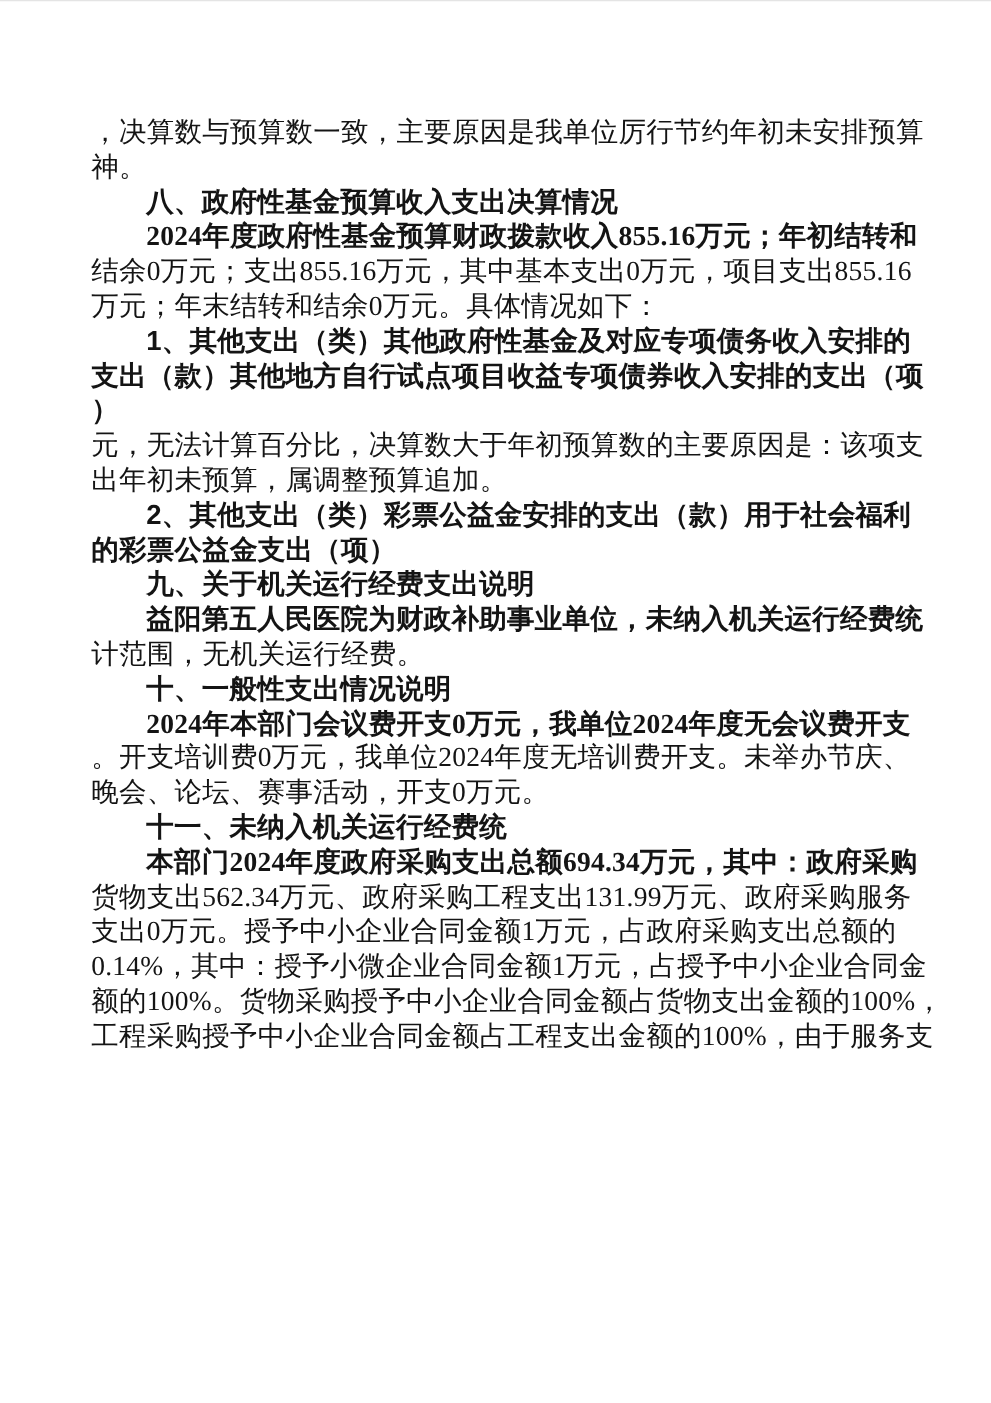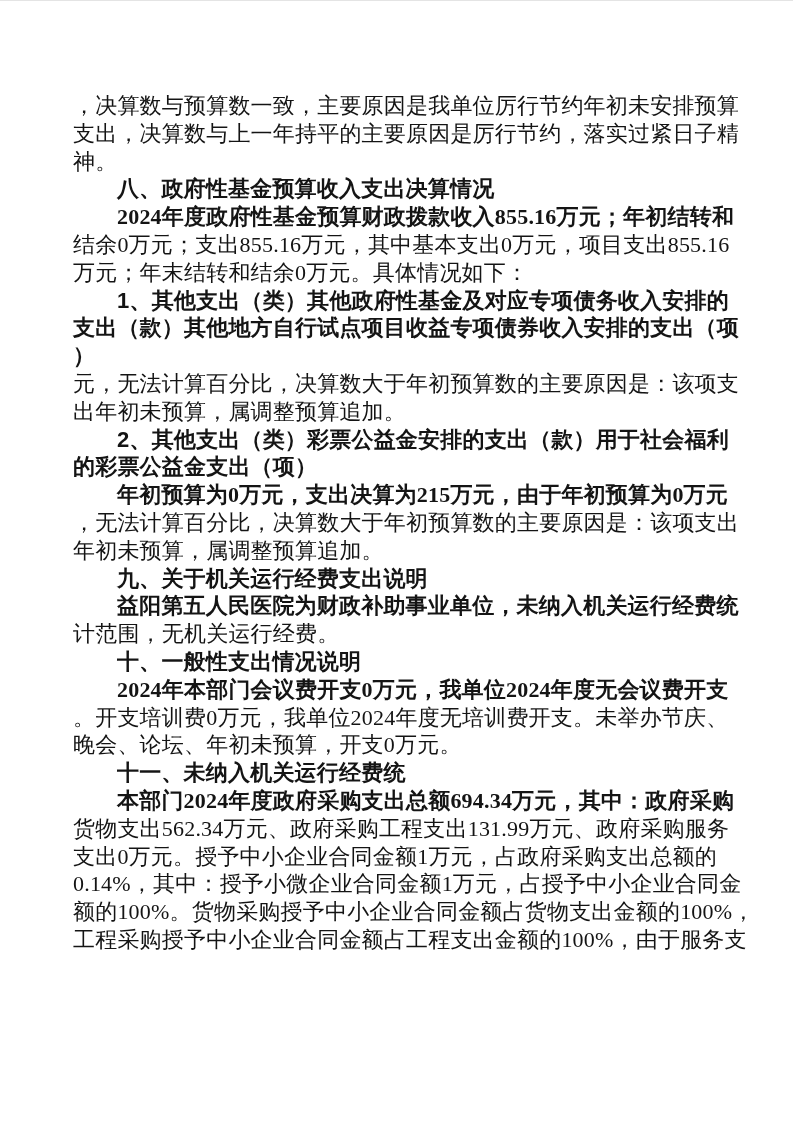--- a/index.html
+++ b/index.html
@@ -45,21 +45,20 @@
 </head>
 <body>
 
 <div class="page">
   <div class="page-top-edge"></div>
 
   <div class="content">
 
     <div class="block">
       <div class="ln">，决算数与预算数一致，主要原因是我单位厉行节约年初未安排预算</div>
-      <div class="ln">支出，决算数与上一年持平的主要原因是厉行节约，落实过紧日子精</div>
       <div class="ln">神。</div>
     </div>
 
     <div class="block hd">
       <div class="ln ind">八、政府性基金预算收入支出决算情况</div>
     </div>
 
     <div class="block">
       <div class="ln ind">2024年度政府性基金预算财政拨款收入855.16万元；年初结转和</div>
       <div class="ln">结余0万元；支出855.16万元，其中基本支出0万元，项目支出855.16</div>
@@ -75,43 +74,38 @@
     <div class="block">
       <div class="ln">元，无法计算百分比，决算数大于年初预算数的主要原因是：该项支</div>
       <div class="ln">出年初未预算，属调整预算追加。</div>
     </div>
 
     <div class="block hd">
       <div class="ln ind">2、其他支出（类）彩票公益金安排的支出（款）用于社会福利</div>
       <div class="ln">的彩票公益金支出（项）</div>
     </div>
 
-    <div class="block">
-      <div class="ln ind">年初预算为0万元，支出决算为215万元，由于年初预算为0万元</div>
-      <div class="ln">，无法计算百分比，决算数大于年初预算数的主要原因是：该项支出</div>
-      <div class="ln">年初未预算，属调整预算追加。</div>
-    </div>
 
     <div class="block hd">
       <div class="ln ind">九、关于机关运行经费支出说明</div>
     </div>
 
     <div class="block">
       <div class="ln ind">益阳第五人民医院为财政补助事业单位，未纳入机关运行经费统</div>
       <div class="ln">计范围，无机关运行经费。</div>
     </div>
 
     <div class="block hd">
       <div class="ln ind">十、一般性支出情况说明</div>
     </div>
 
     <div class="block">
       <div class="ln ind">2024年本部门会议费开支0万元，我单位2024年度无会议费开支</div>
       <div class="ln">。开支培训费0万元，我单位2024年度无培训费开支。未举办节庆、</div>
-      <div class="ln">晚会、论坛、年初未预算，开支0万元。</div>
+      <div class="ln">晚会、论坛、赛事活动，开支0万元。</div>
     </div>
 
     <div class="block hd">
       <div class="ln ind">十一、未纳入机关运行经费统</div>
     </div>
 
     <div class="block">
       <div class="ln ind">本部门2024年度政府采购支出总额694.34万元，其中：政府采购</div>
       <div class="ln">货物支出562.34万元、政府采购工程支出131.99万元、政府采购服务</div>
       <div class="ln">支出0万元。授予中小企业合同金额1万元，占政府采购支出总额的</div>

